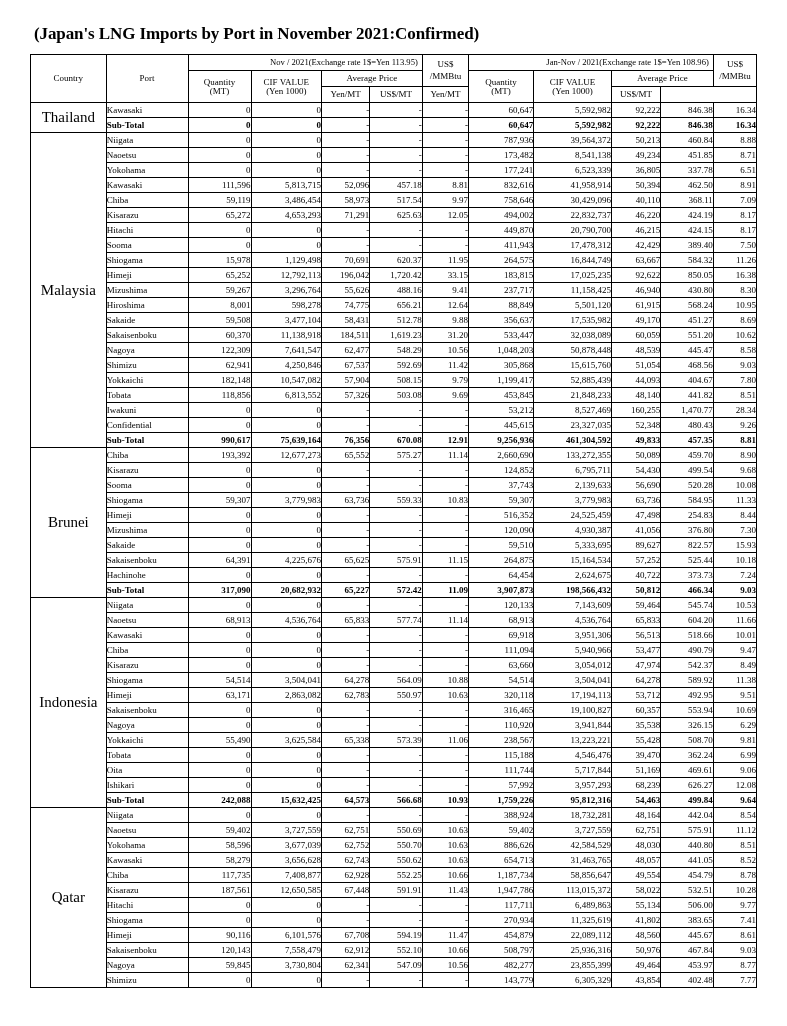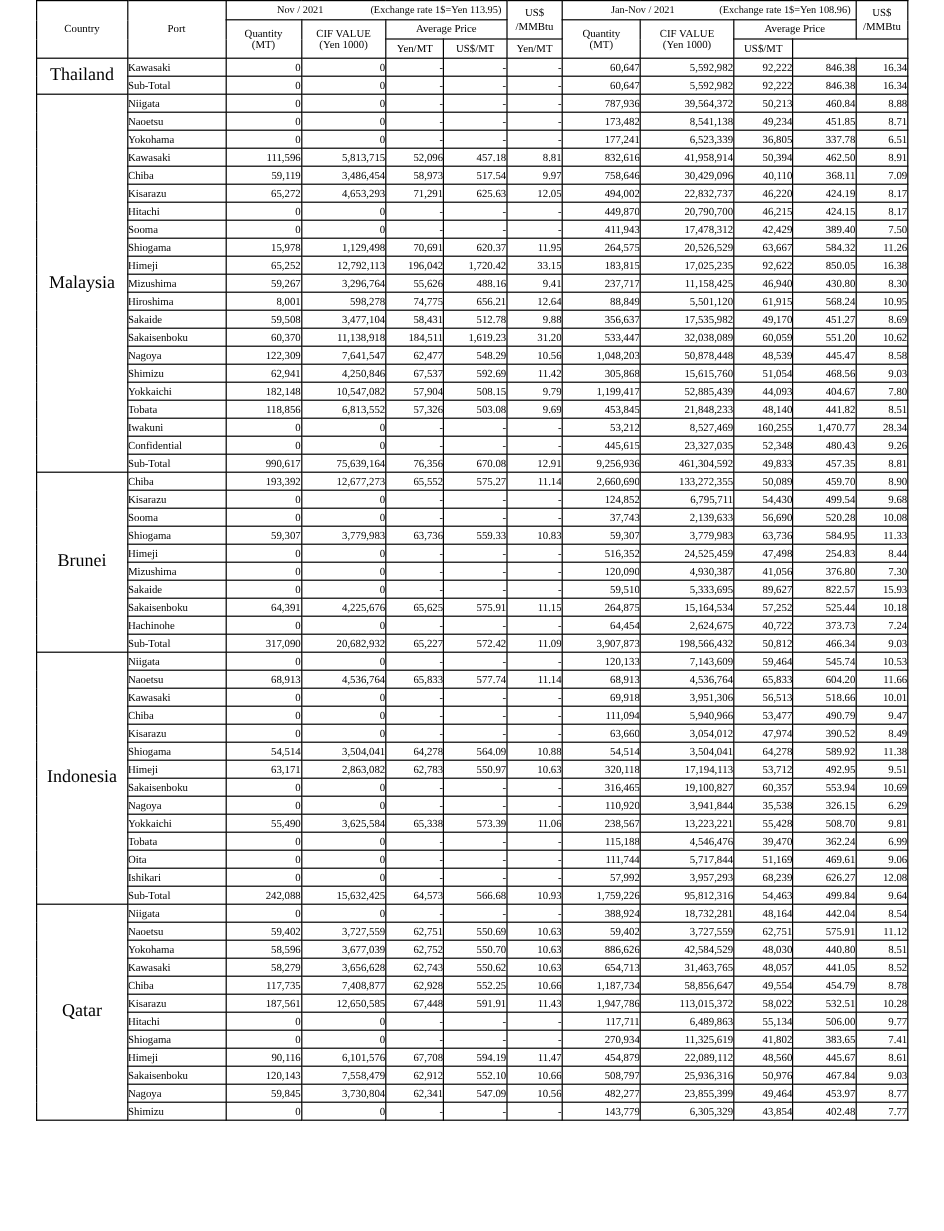--- a/index.html
+++ b/index.html
@@ -46,21 +46,21 @@
     overflow: hidden;
     white-space: nowrap;
   }
   
   thead th {
     text-align: center;
     font-size: 9px;
     height: 15px;
   }
   thead th.grp {
-    text-align: center;
+    text-align: right;
     padding-left: 3px;
     font-size: 8.6px;
   }
   thead th.grp span.right {
     float: right;
     padding-right: 4px;
   }
   thead th.tall {
     font-size: 9px;
     line-height: 1.25;
@@ -78,35 +78,36 @@
     font-size: 9px;
   }
   td.num {
     text-align: right;
     padding-right: 3px;
     font-size: 9px;
     font-variant-numeric: tabular-nums;
   }
   tr.subtotal td.port,
   tr.subtotal td.num {
-    font-weight: normal;
+    font-weight: bold;
   }
   
   tr.block-end > td {
     border-bottom: 1.6px solid #000000;
   }
   .vsep { border-left: 1.6px solid #000000; }
   thead tr:first-child th { border-top: 1.6px solid #000000; }
   table.lng { border-left: 1.6px solid #000000; border-right: 1.6px solid #000000; }
 </style>
 </head>
 <body>
 
 <div id="page">
 
+  <h1 id="doc-title">(Japan's LNG Imports by Port in November 2021:Confirmed)</h1>
 
   <div id="table-wrap">
     <table class="lng">
       <colgroup>
         <col style="width:72px">
         <col style="width:78px">
         <col style="width:60px">
         <col style="width:67px">
         <col style="width:46px">
         <col style="width:50px">
@@ -297,21 +298,21 @@
             <td class="num vsep">7.50</td>
           </tr>
           <tr>
             <td class="port">Shiogama</td>
             <td class="num">15,978</td>
             <td class="num">1,129,498</td>
             <td class="num">70,691</td>
             <td class="num">620.37</td>
             <td class="num">11.95</td>
             <td class="num vsep">264,575</td>
-            <td class="num">20,526,529</td>
+            <td class="num">16,844,749</td>
             <td class="num">63,667</td>
             <td class="num">584.32</td>
             <td class="num vsep">11.26</td>
           </tr>
           <tr>
             <td class="port">Himeji</td>
             <td class="num">65,252</td>
             <td class="num">12,792,113</td>
             <td class="num">196,042</td>
             <td class="num">1,720.42</td>
@@ -652,21 +653,21 @@
           <tr>
             <td class="port">Kisarazu</td>
             <td class="num">0</td>
             <td class="num">0</td>
             <td class="num">-</td>
             <td class="num">-</td>
             <td class="num">-</td>
             <td class="num vsep">63,660</td>
             <td class="num">3,054,012</td>
             <td class="num">47,974</td>
-            <td class="num">390.52</td>
+            <td class="num">542.37</td>
             <td class="num vsep">8.49</td>
           </tr>
           <tr>
             <td class="port">Shiogama</td>
             <td class="num">54,514</td>
             <td class="num">3,504,041</td>
             <td class="num">64,278</td>
             <td class="num">564.09</td>
             <td class="num">10.88</td>
             <td class="num vsep">54,514</td>

